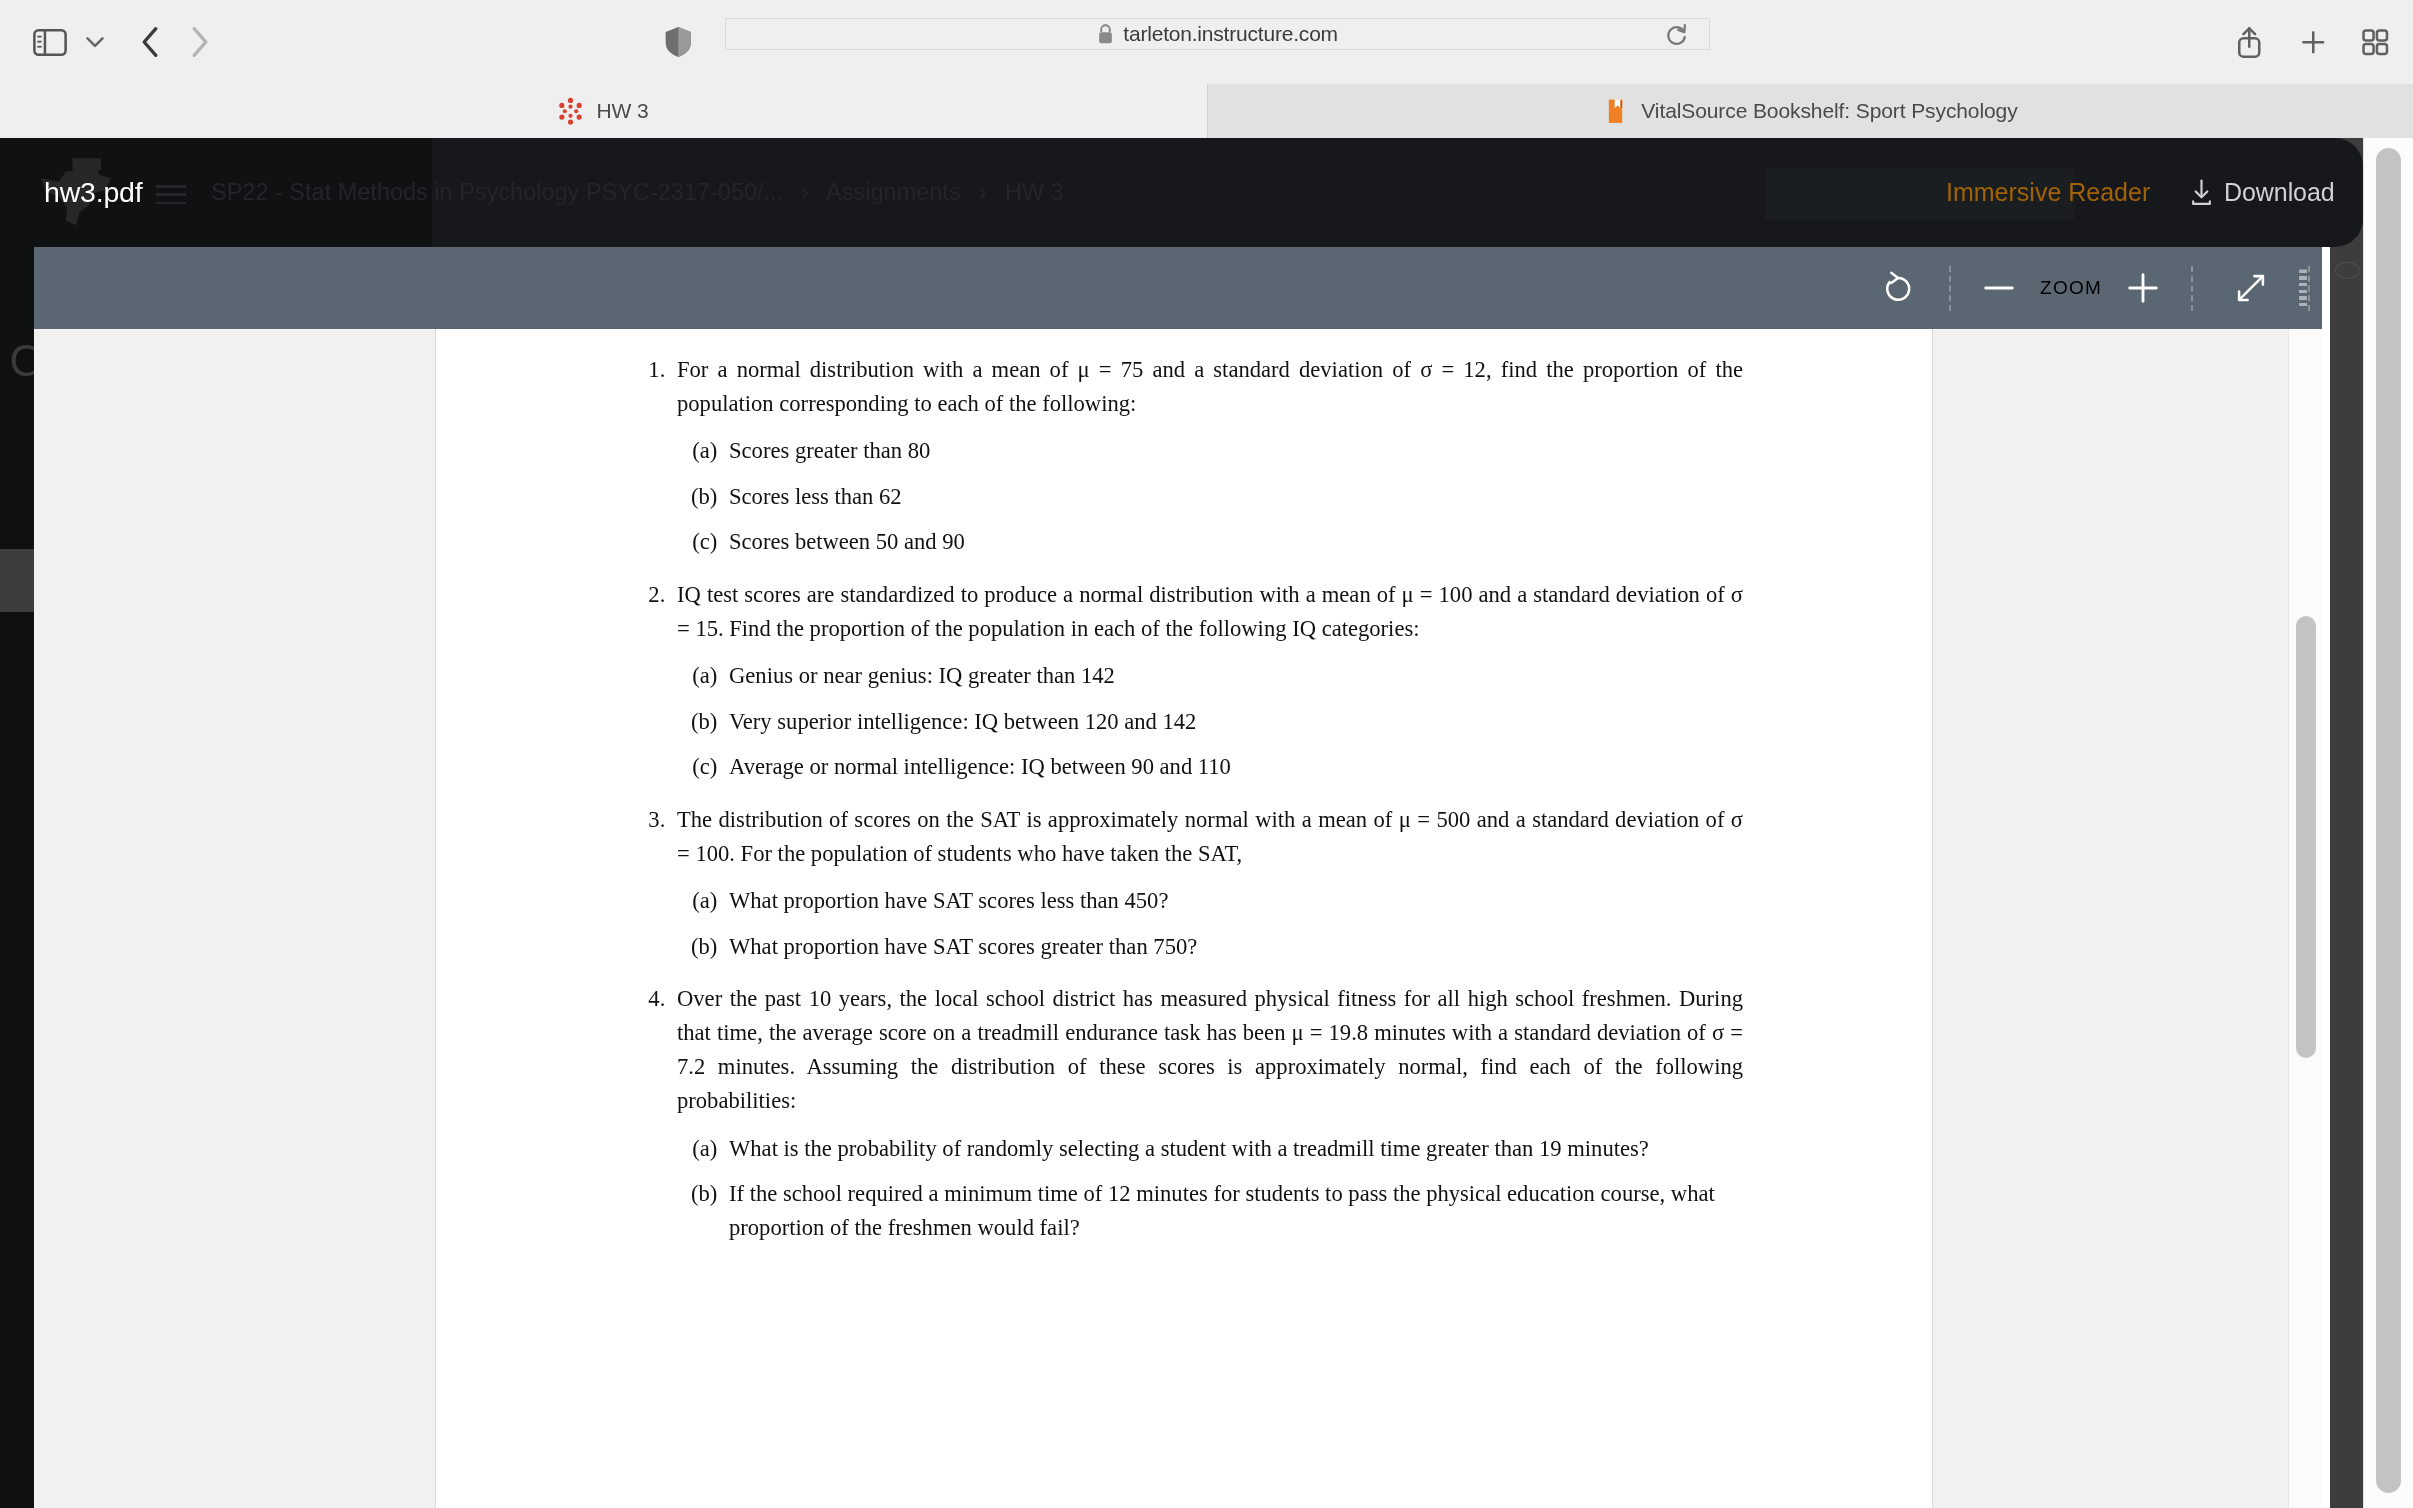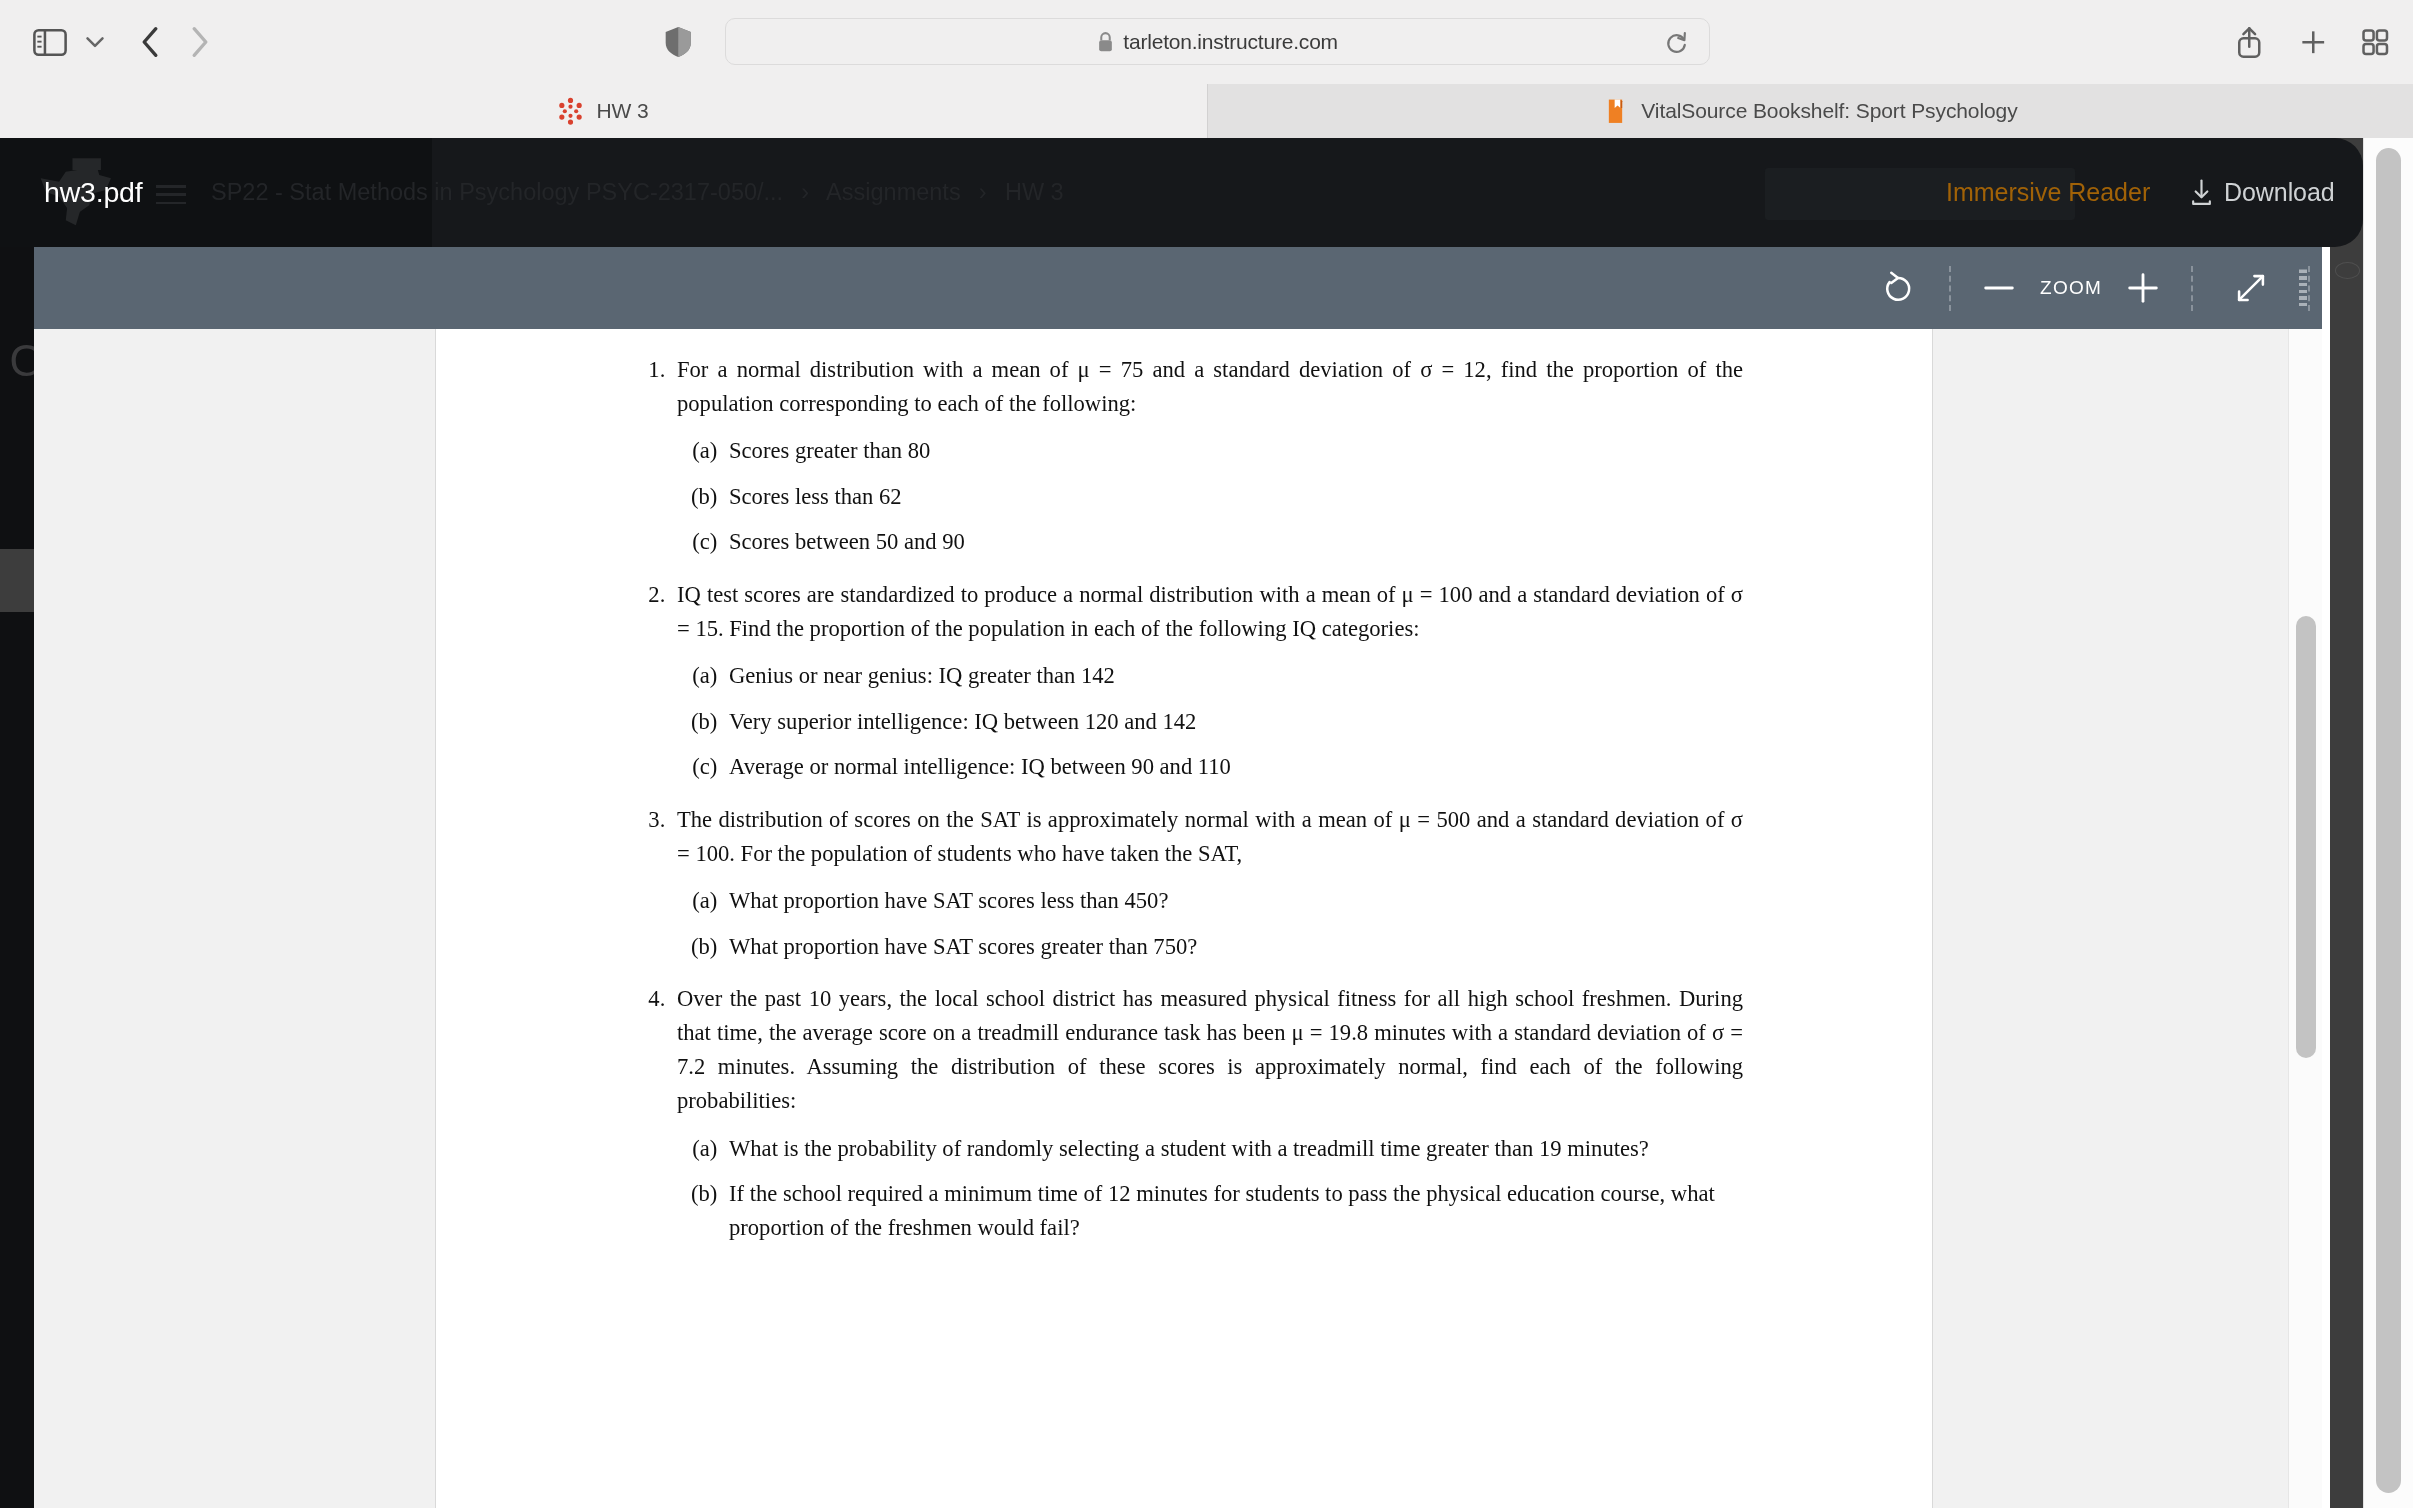--- a/index.html
+++ b/index.html
@@ -26,22 +26,22 @@
   #sidebar-chevron-button { left:80px; top:22px; width:30px; height:40px; }
   #nav-back-button { left:130px; top:22px; width:40px; height:40px; }
   #nav-forward-button { left:180px; top:22px; width:40px; height:40px; }
   #privacy-shield-button { left:658px; top:22px; width:40px; height:40px; }
   #share-button { left:2229px; top:22px; width:40px; height:40px; }
   #new-tab-button { left:2293px; top:22px; width:40px; height:40px; }
   #tab-overview-button { left:2355px; top:22px; width:40px; height:40px; }
   .tb-icon svg { display:block; }
 
   #address-bar {
-    position:absolute; left:725px; top:18.4px; width:985px; height:47px;
-    background:#f0efef; border:1.3px solid #dcdbdb; border-radius:10px;
+    position:absolute; left:725px; top:18.4px; width:985px; height:32px;
+    background:#f0efef; border:1.3px solid #dcdbdb; border-radius:0;
     display:flex; align-items:center; justify-content:center;
   }
   #address-bar-inner { display:flex; align-items:center; gap:9.2px; }
   #lock-icon { display:block; }
   #address-text {
     font-size:21px; color:#3b3b3b; letter-spacing:-0.2px;
   }
   #reload-button {
     position:absolute; right:18.4px; top:50%; transform:translateY(-50%);
     width:28.5px; height:28.5px; display:flex; align-items:center; justify-content:center;
@@ -154,21 +154,21 @@
   #pdf-toolbar-group {
     display:flex; align-items:center; height:82px;
   }
   .tool-btn {
     display:flex; align-items:center; justify-content:center;
     color:#ffffff; height:82px;
   }
   #rotate-button { width:80px; }
   #zoom-out-button { width:72px; }
   #zoom-label {
-    color:#ffffff; font-size:19px; letter-spacing:1.3px; padding:0 5px;
+    color:#000000; font-size:19px; letter-spacing:1.3px; padding:0 5px;
   }
   #zoom-in-button { width:72px; }
   #fullscreen-button { width:92px; }
   .tool-sep {
     width:0; height:45px; border-left:2.1px dashed #8a939c; margin:0 11.7px;
   }
   #pdf-toolbar-grip {
     position:absolute; right:15px; top:50%; transform:translateY(-50%);
     width:8.4px; height:37px;
     background-image:repeating-linear-gradient(to bottom,#aab1b8 0 3.4px,transparent 3.4px 6.7px);

